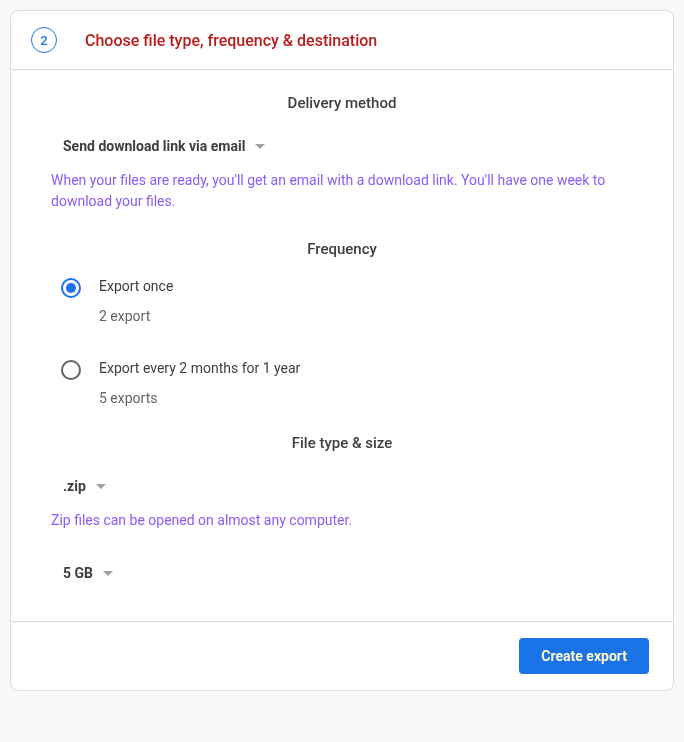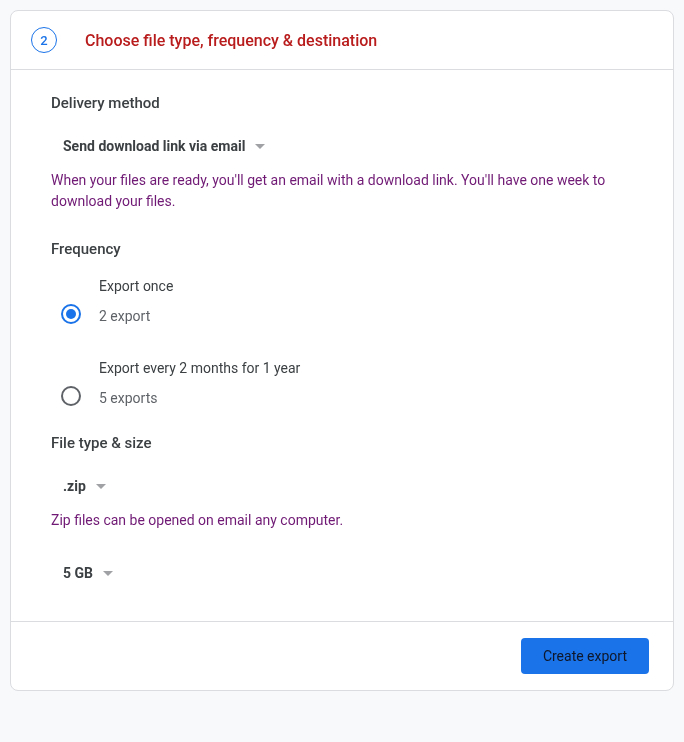--- a/index.html
+++ b/index.html
@@ -45,20 +45,21 @@
       color: #b91c1c;
     }
     .body {
       padding: 24px 40px 24px 40px;
     }
     .section-title {
       font-size: 15px;
       font-weight: 500;
       color: #3c4043;
       margin-bottom: 20px;
+      text-align: center;
     }
     .dropdown {
       display: inline-flex;
       align-items: center;
       cursor: pointer;
       padding: 6px 8px;
       margin-left: 4px;
       margin-bottom: 10px;
     }
     .dropdown-label {
@@ -70,34 +71,34 @@
     .caret {
       width: 0;
       height: 0;
       border-left: 5px solid transparent;
       border-right: 5px solid transparent;
       border-top: 5px solid #5f6368;
       opacity: 0.6;
     }
     .helper-text {
       font-size: 14px;
-      color: #701a75;
+      color: #8b5cf6;
       line-height: 1.5;
       margin-bottom: 28px;
     }
     .helper-text.tight {
       margin-bottom: 20px;
     }
     .radio-group {
       margin-left: 10px;
       margin-bottom: 28px;
     }
     .radio-option {
       display: flex;
-      align-items: flex-end;
+      align-items: flex-start;
       margin-bottom: 36px;
       cursor: pointer;
     }
     .radio-option:last-child {
       margin-bottom: 12px;
       margin-top: 8px;
     }
     .radio-circle {
       width: 20px;
       height: 20px;
@@ -136,26 +137,26 @@
       color: #5f6368;
     }
     .footer {
       border-top: 1px solid #dadce0;
       padding: 16px 24px;
       display: flex;
       justify-content: flex-end;
     }
     .create-btn {
       background: #1a73e8;
-      color: #0f172a;
+      color: #fef9c3;
       border: none;
       border-radius: 4px;
       padding: 10px 22px;
       font-size: 14px;
-      font-weight: 400;
+      font-weight: 700;
       cursor: pointer;
       font-family: inherit;
     }
   </style>
 </head>
 <body>
 
 <div class="card">
 
   <div class="header">
@@ -195,21 +196,21 @@
 
     </div>
 
     
     <div class="section-title">File type &amp; size</div>
 
     <div class="dropdown">
       <span class="dropdown-label">.zip</span>
       <span class="caret"></span>
     </div>
-    <div class="helper-text">Zip files can be opened on email any computer.</div>
+    <div class="helper-text">Zip files can be opened on almost any computer.</div>
 
     <div class="dropdown">
       <span class="dropdown-label">5 GB</span>
       <span class="caret"></span>
     </div>
 
   </div>
 
   <div class="footer">
     <button class="create-btn">Create export</button>

